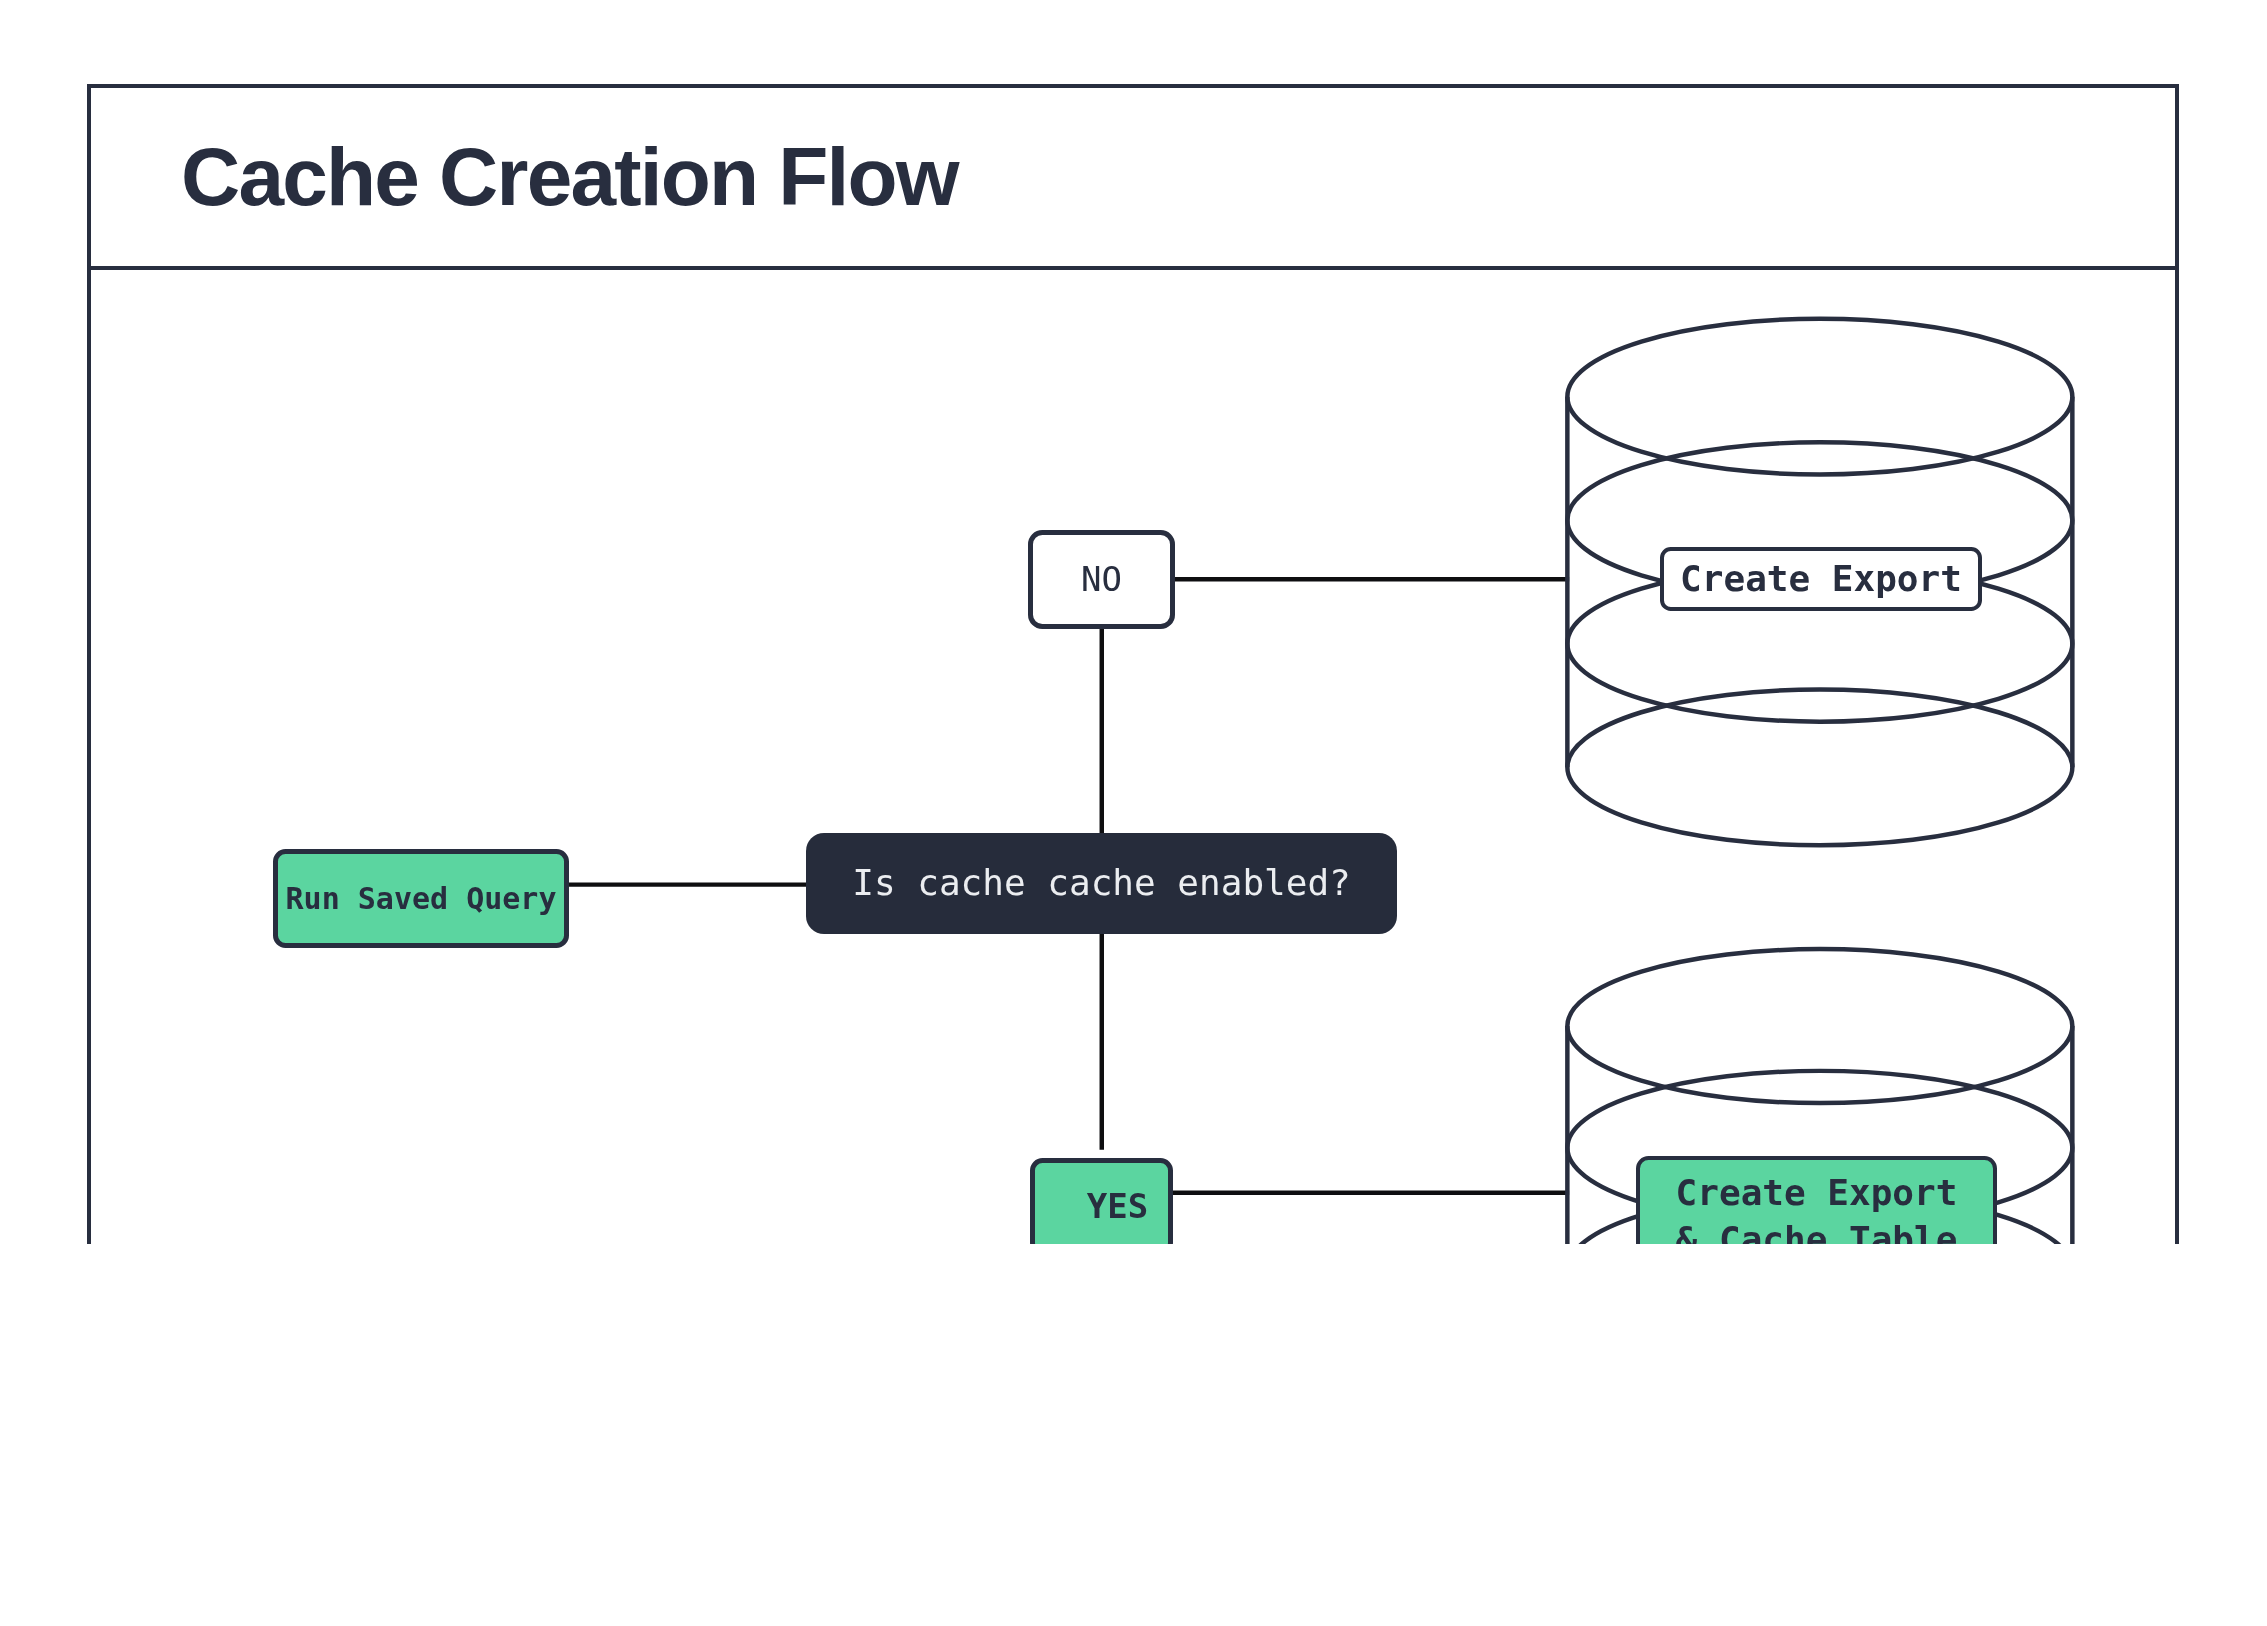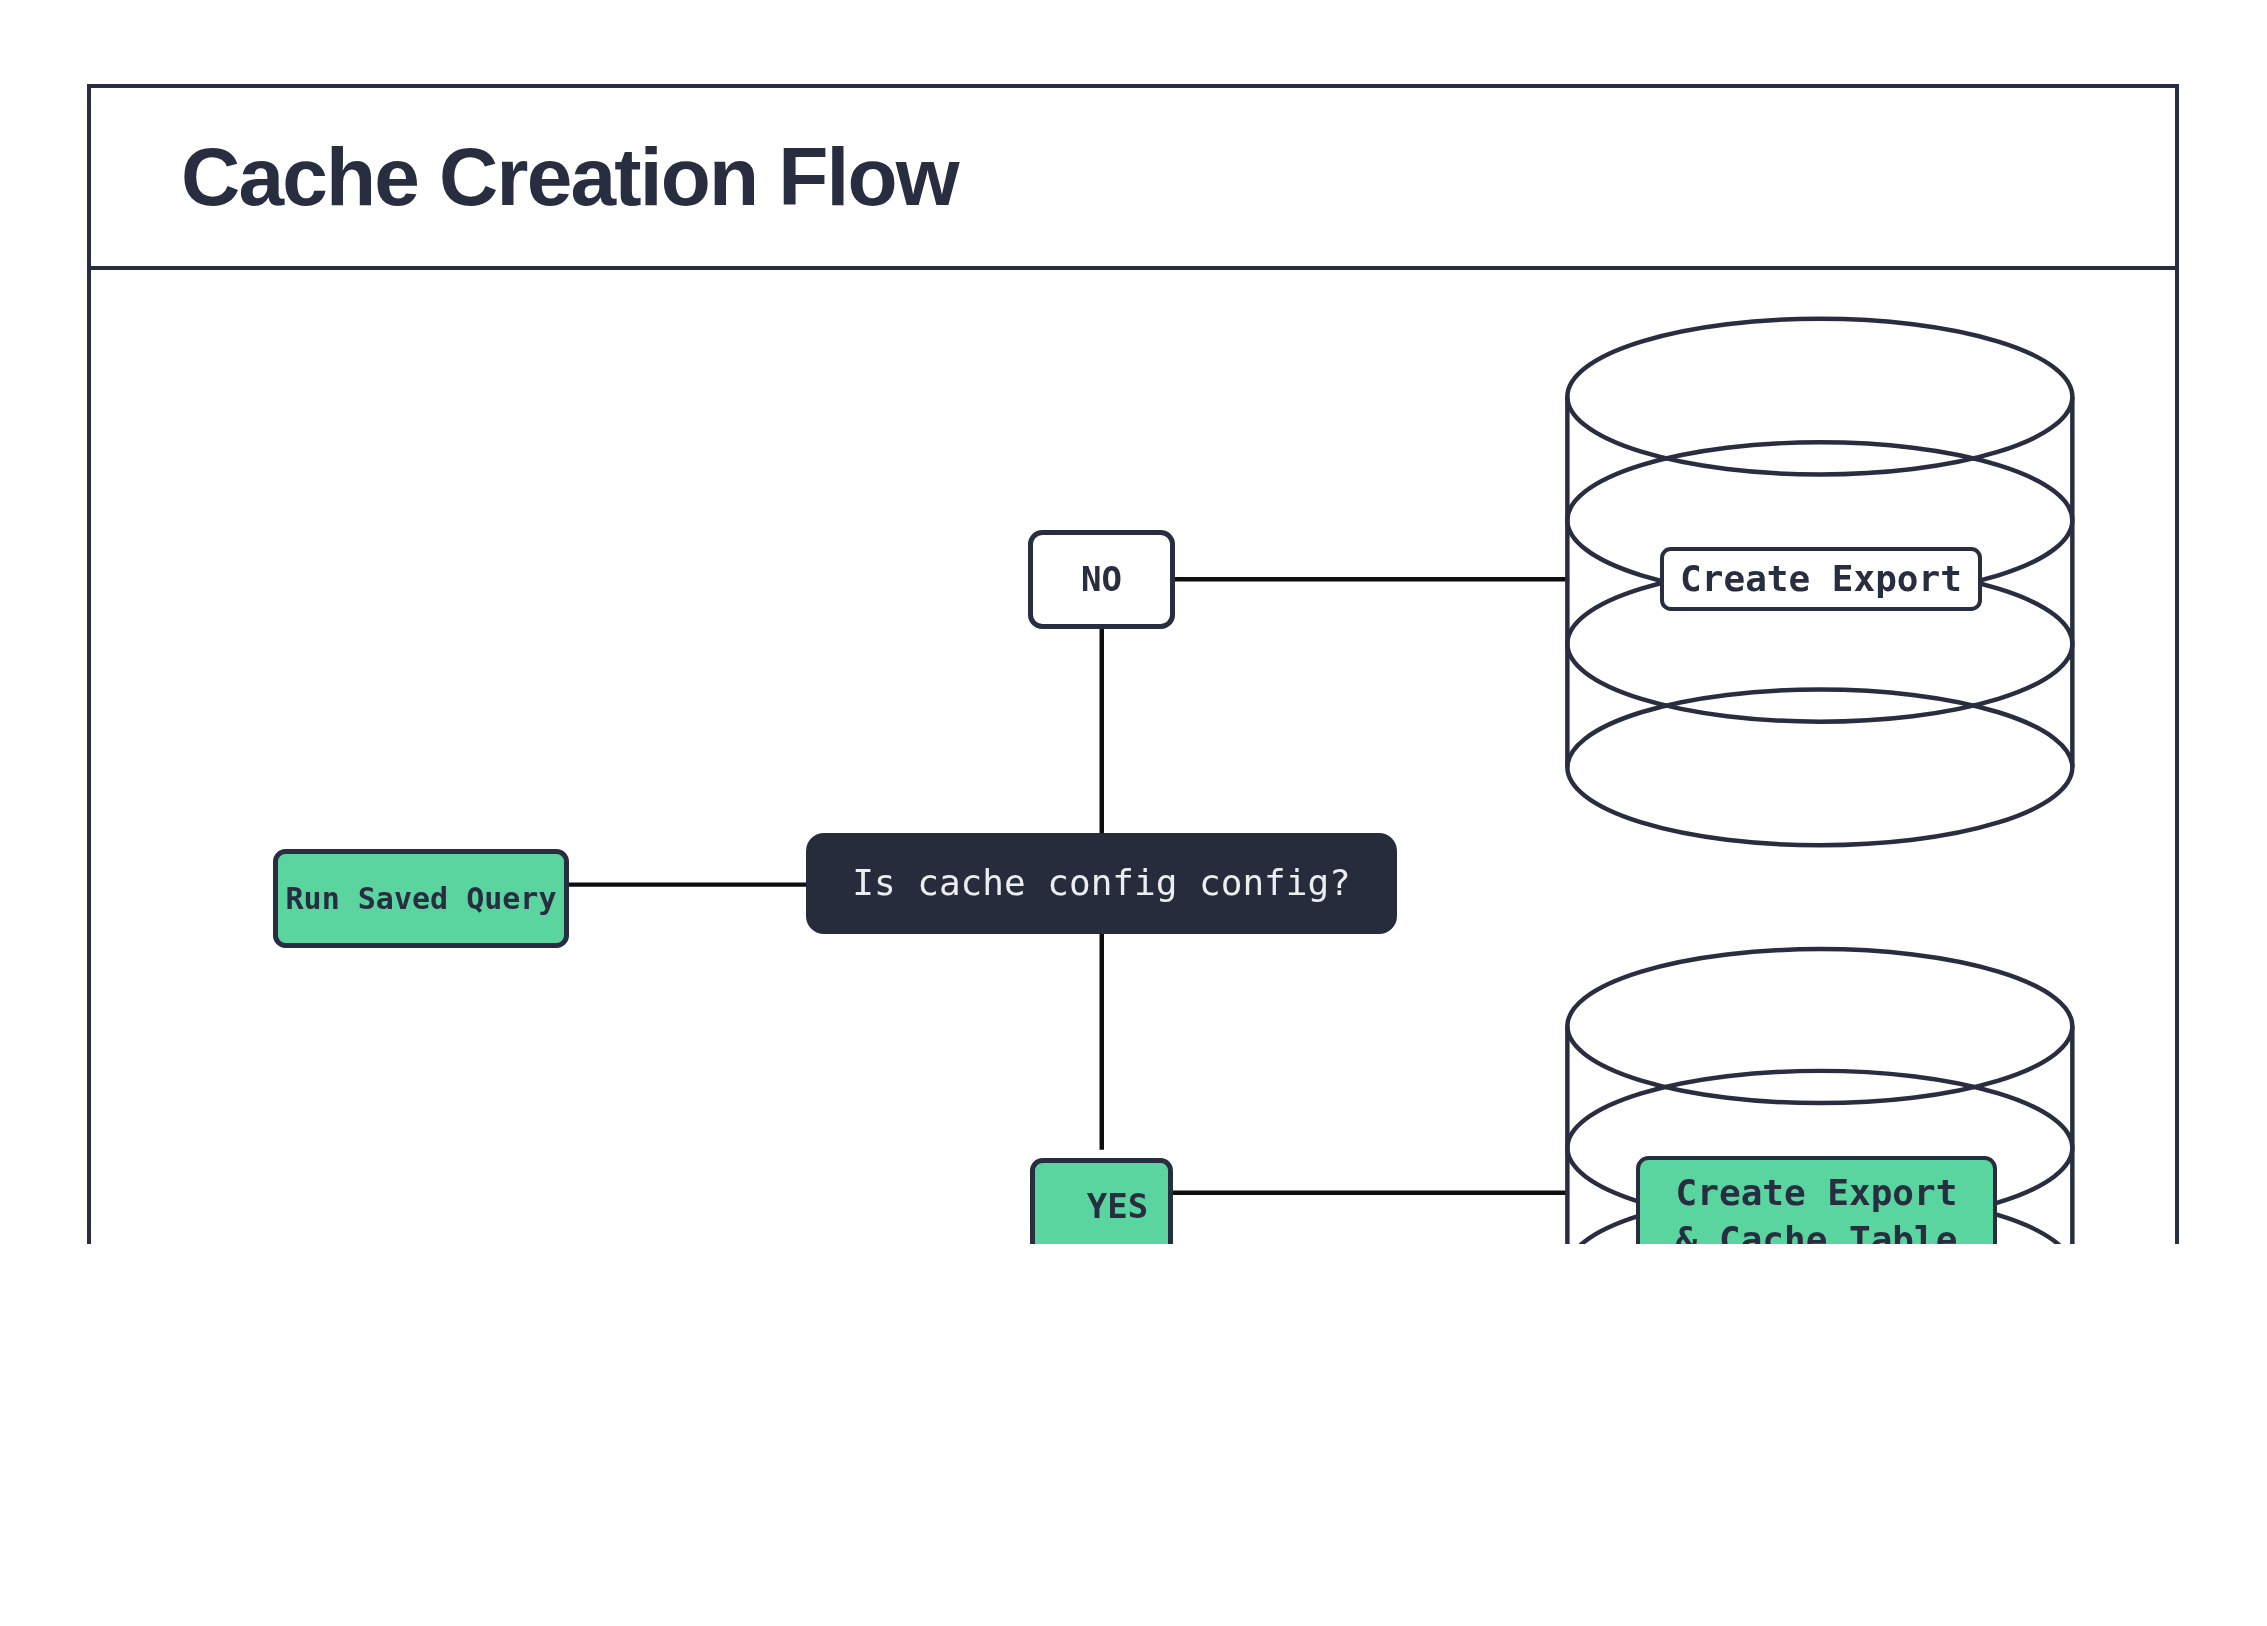--- a/index.html
+++ b/index.html
@@ -79,21 +79,21 @@
   .node.white {
     background: var(--white, #fff);
     border: 5.4px solid var(--navy, #282e3f);
   }
   .node.dark {
     background: var(--dark-fill, #262c3b);
     color: var(--light-text, #ebedf0);
   }
   #n-run   { left: 273px;  top: 836px;  width: 296px; height: 99px; border-radius: 12.5px; font-size: 30px; font-weight: bold; }
   #n-q     { left: 806px;  top: 833px;  width: 591px; height: 101px; border-radius: 18px; font-size: 36px; }
-  #n-no    { left: 1028px; top: 530px;  width: 147px; height: 99px; border-radius: 14.3px; font-size: 34px; font-weight: bold; }
+  #n-no    { left: 1028px; top: 530px;  width: 147px; height: 99px; border-radius: 14.3px; font-size: 34px; font-weight: normal; }
   #n-yes   { left: 1030px; top: 1145px; width: 143px; height: 97px; border-radius: 12.5px; font-size: 34px; font-weight: bold; padding-left: 32px; }
   #n-export { left: 1660px; top: 547px; width: 322px; height: 64px;  border-radius: 10.7px; font-size: 36px; font-weight: bold; border-width: 4.5px; }
   #n-export-cache { left: 1636px; top: 1143px; width: 361px; height: 122px; border-radius: 12.5px; font-size: 36px; font-weight: bold; border-width: 4.5px; }
 </style>
 </head>
 <body>
 
 <div class="canvas">
 
   <div class="frame">
@@ -128,21 +128,21 @@
       <ellipse cx="2032" cy="1282" rx="282" ry="86"></ellipse>
       <ellipse cx="2032" cy="1146" rx="282" ry="86"></ellipse>
     </g>
   </svg>
 
   <div class="node green" id="n-run">
     <span>Run Saved Query</span>
   </div>
 
   <div class="node dark" id="n-q">
-    <span>Is cache config config?</span>
+    <span>Is cache cache enabled?</span>
   </div>
 
   <div class="node white" id="n-no">
     <span>NO</span>
   </div>
 
   <div class="node green" id="n-yes">
     <span>YES</span>
   </div>
 

